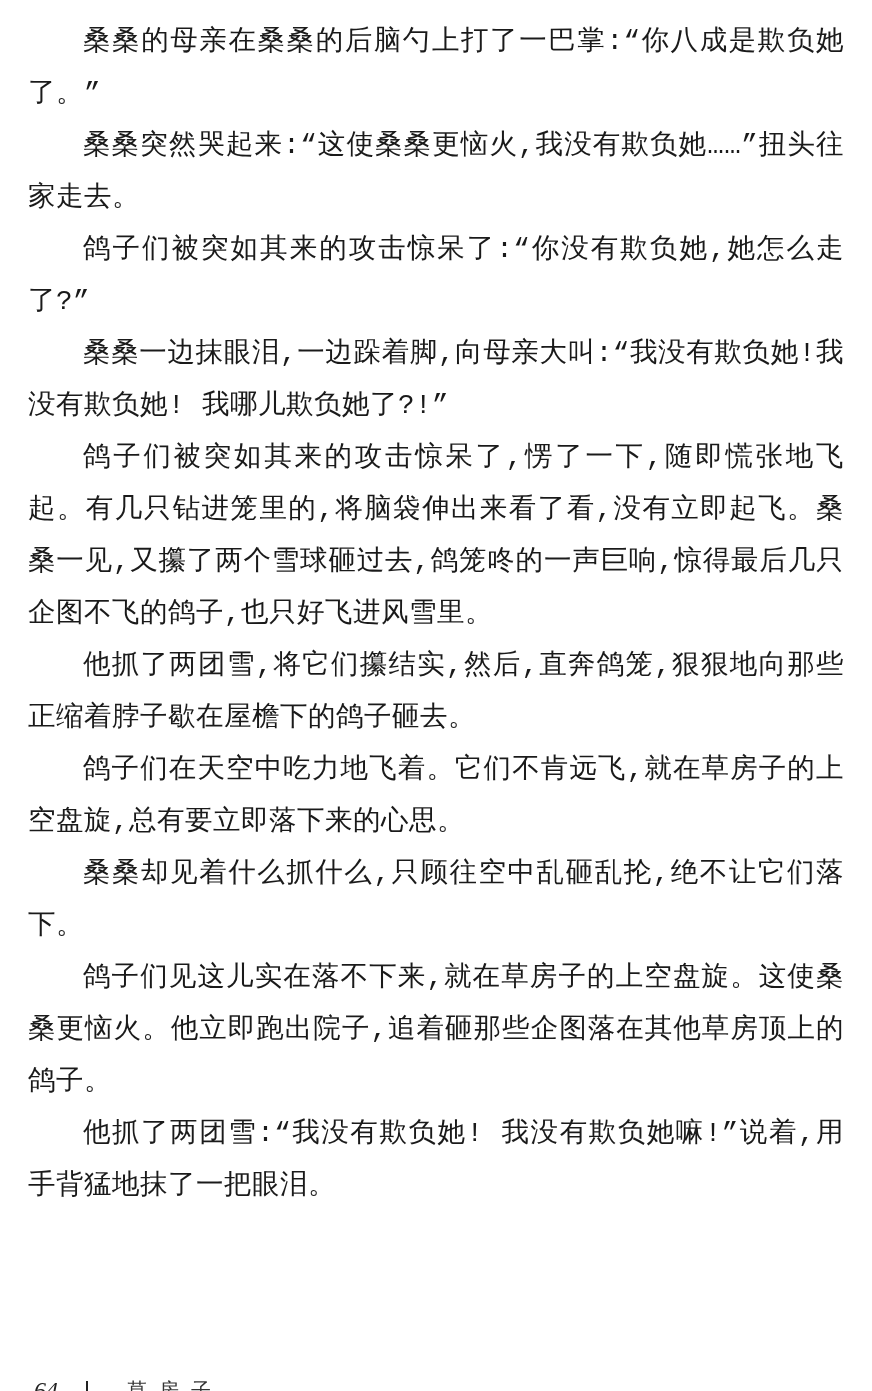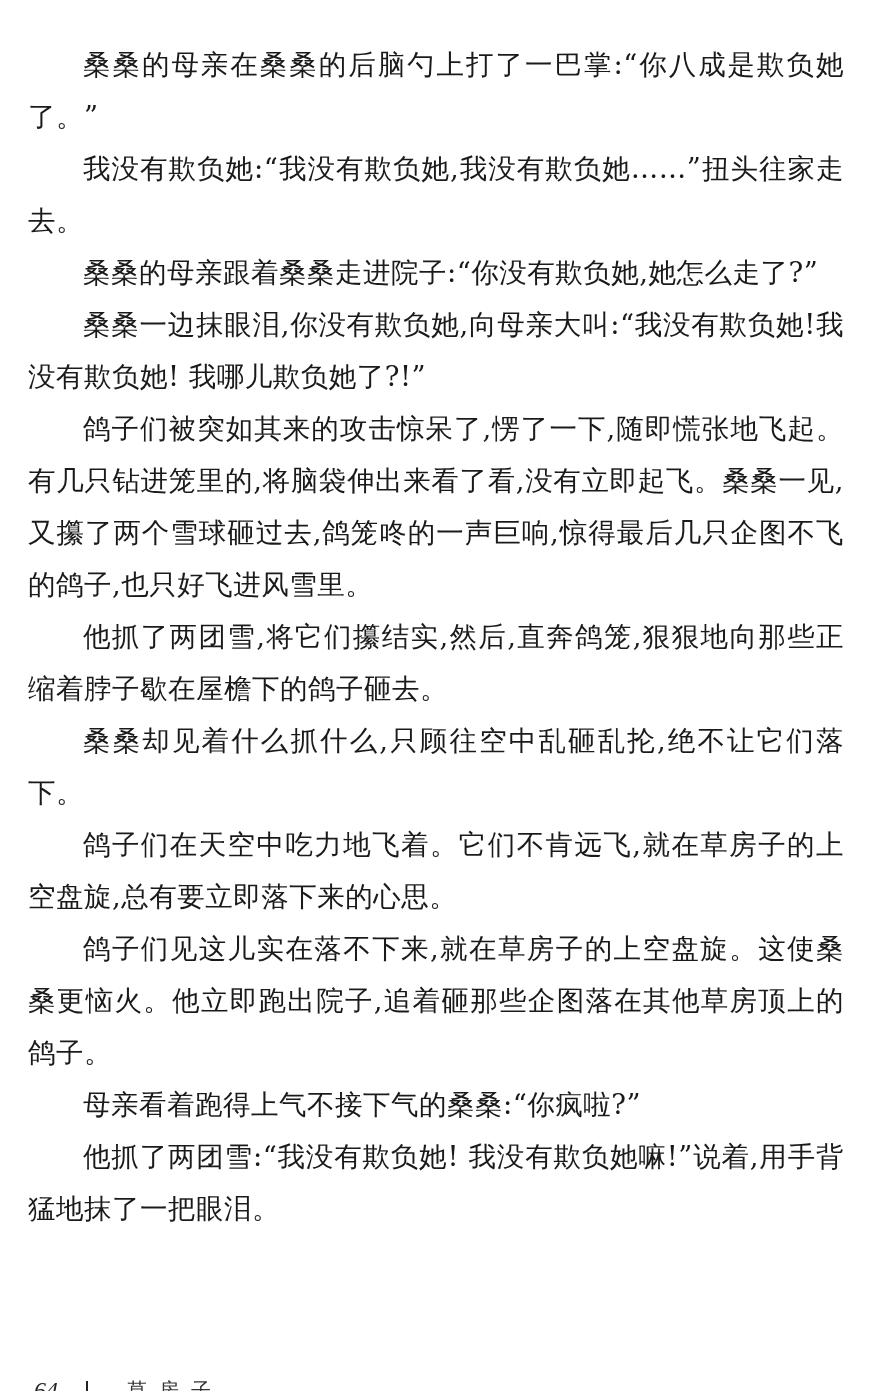--- a/index.html
+++ b/index.html
@@ -2,21 +2,21 @@
 <html><head>
 <meta charset="utf-8">
 <style>
   html, body { margin: 0; padding: 0; background: #ffffff; }
   body {
     width: 872px; height: 1391px; position: relative; overflow: hidden;
     font-family: "DejaVu Serif", "Liberation Serif", serif;
     color: #1a1a1a;
   }
   .page-body {
-    position: absolute; left: 28px; top: 38px; width: 816px;
+    position: absolute; left: 28px; top: 16px; width: 816px; font-family: Liberation Mono, monospace;
   }
   .para {
     font-size: 27.5px;
     line-height: 52px;
     text-indent: 2em;
     margin: 0;
     text-align: justify;
     letter-spacing: 0.5px;
   }
   .footer {
@@ -33,29 +33,28 @@
   .book-title {
     font-family: "DejaVu Sans", "Liberation Sans", sans-serif;
     font-size: 20px; letter-spacing: 12px; color: #333; margin-left: 17px;
   }
 </style>
 </head>
 <body>
 
 <div class="page-body">
   <p class="para">桑桑的母亲在桑桑的后脑勺上打了一巴掌:“你八成是欺负她了。”</p>
-  <p class="para">我没有欺负她:“我没有欺负她,我没有欺负她……”扭头往家走去。</p>
-  <p class="para">桑桑的母亲跟着桑桑走进院子:“你没有欺负她,她怎么走了?”</p>
-  <p class="para">桑桑一边抹眼泪,你没有欺负她,向母亲大叫:“我没有欺负她!我没有欺负她! 我哪儿欺负她了?!”</p>
+  <p class="para">桑桑突然哭起来:“这使桑桑更恼火,我没有欺负她……”扭头往家走去。</p>
+  <p class="para">鸽子们被突如其来的攻击惊呆了:“你没有欺负她,她怎么走了?”</p>
+  <p class="para">桑桑一边抹眼泪,一边跺着脚,向母亲大叫:“我没有欺负她!我没有欺负她! 我哪儿欺负她了?!”</p>
   <p class="para">鸽子们被突如其来的攻击惊呆了,愣了一下,随即慌张地飞起。有几只钻进笼里的,将脑袋伸出来看了看,没有立即起飞。桑桑一见,又攥了两个雪球砸过去,鸽笼咚的一声巨响,惊得最后几只企图不飞的鸽子,也只好飞进风雪里。</p>
   <p class="para">他抓了两团雪,将它们攥结实,然后,直奔鸽笼,狠狠地向那些正缩着脖子歇在屋檐下的鸽子砸去。</p>
+  <p class="para">鸽子们在天空中吃力地飞着。它们不肯远飞,就在草房子的上空盘旋,总有要立即落下来的心思。</p>
   <p class="para">桑桑却见着什么抓什么,只顾往空中乱砸乱抡,绝不让它们落下。</p>
-  <p class="para">鸽子们在天空中吃力地飞着。它们不肯远飞,就在草房子的上空盘旋,总有要立即落下来的心思。</p>
   <p class="para">鸽子们见这儿实在落不下来,就在草房子的上空盘旋。这使桑桑更恼火。他立即跑出院子,追着砸那些企图落在其他草房顶上的鸽子。</p>
-  <p class="para">母亲看着跑得上气不接下气的桑桑:“你疯啦?”</p>
   <p class="para">他抓了两团雪:“我没有欺负她! 我没有欺负她嘛!”说着,用手背猛地抹了一把眼泪。</p>
 </div>
 
 <div class="footer">
   <span class="page-num">64</span>
   <span class="sep"></span>
   <span class="book-title">草房子</span>
 </div>
 
 </body></html>

